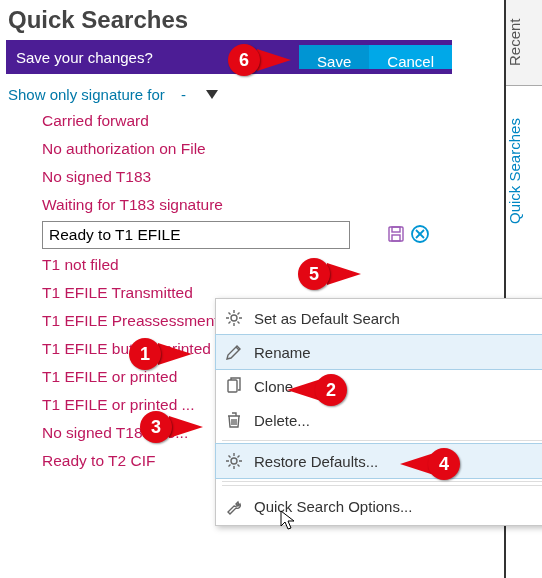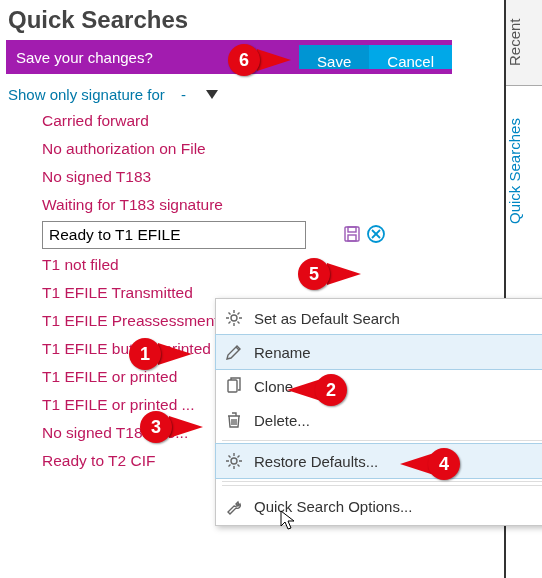--- a/index.html
+++ b/index.html
@@ -18,21 +18,21 @@
     width: 500px;
     padding: 4px 0 0 6px;
   }
   h1.title {
     font-size: 24px;
     font-weight: 600;
     color: #444;
     margin: 2px 0 6px 2px;
   }
   .savebar {
-    background: #a21caf;
+    background: #4c1d95;
     height: 34px;
     display: flex;
     align-items: center;
     color: #fff;
     width: 446px;
   }
   .savebar .msg { flex: 1; padding-left: 10px; font-size: 15px; }
   .savebar .btn {
     height: 24px;
     line-height: 34px;
@@ -67,21 +67,21 @@
     white-space: nowrap;
     overflow: hidden;
   }
   .editrow {
     display: flex;
     align-items: center;
     gap: 4px;
     padding: 2px 0;
   }
   .editrow input {
-    width: 264px;
+    width: 308px;
     height: 28px;
     border: 1px solid #888;
     padding: 2px 6px;
     font-size: 15.5px;
     font-family: inherit;
   }
   .icon-save-small, .icon-cancel-small {
     width: 20px; height: 20px;
   }
   

